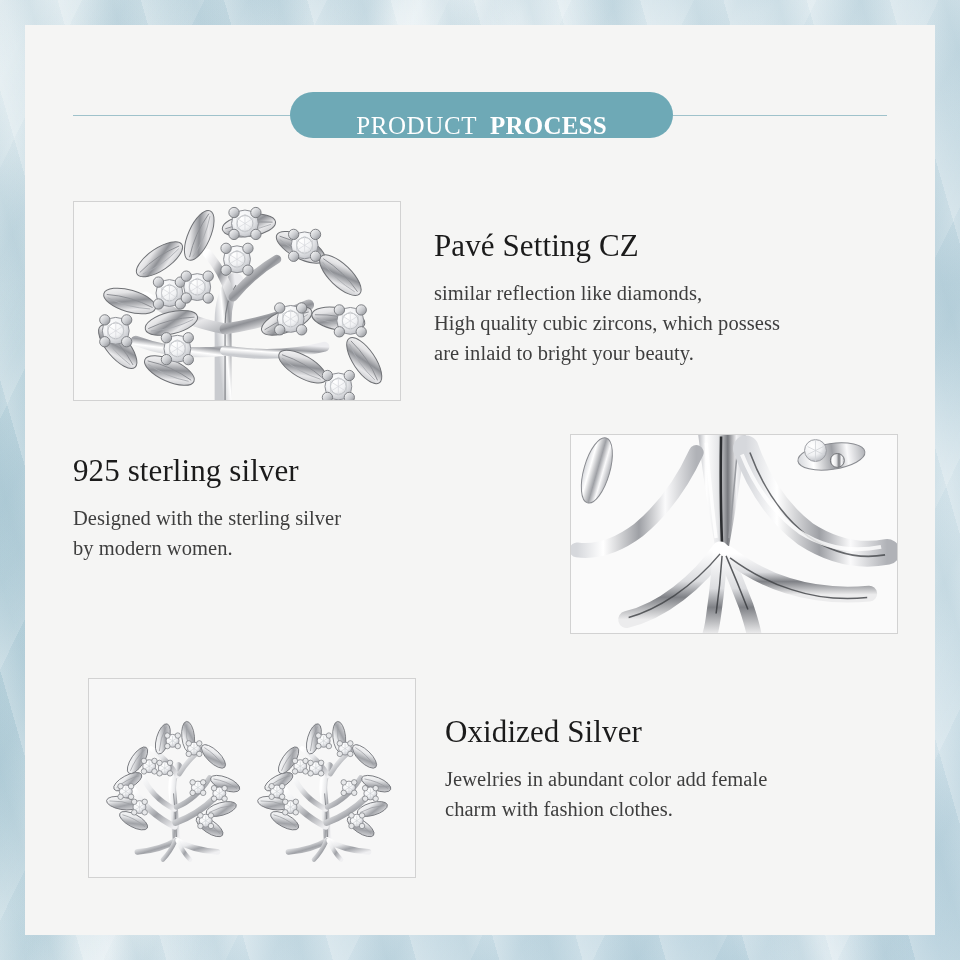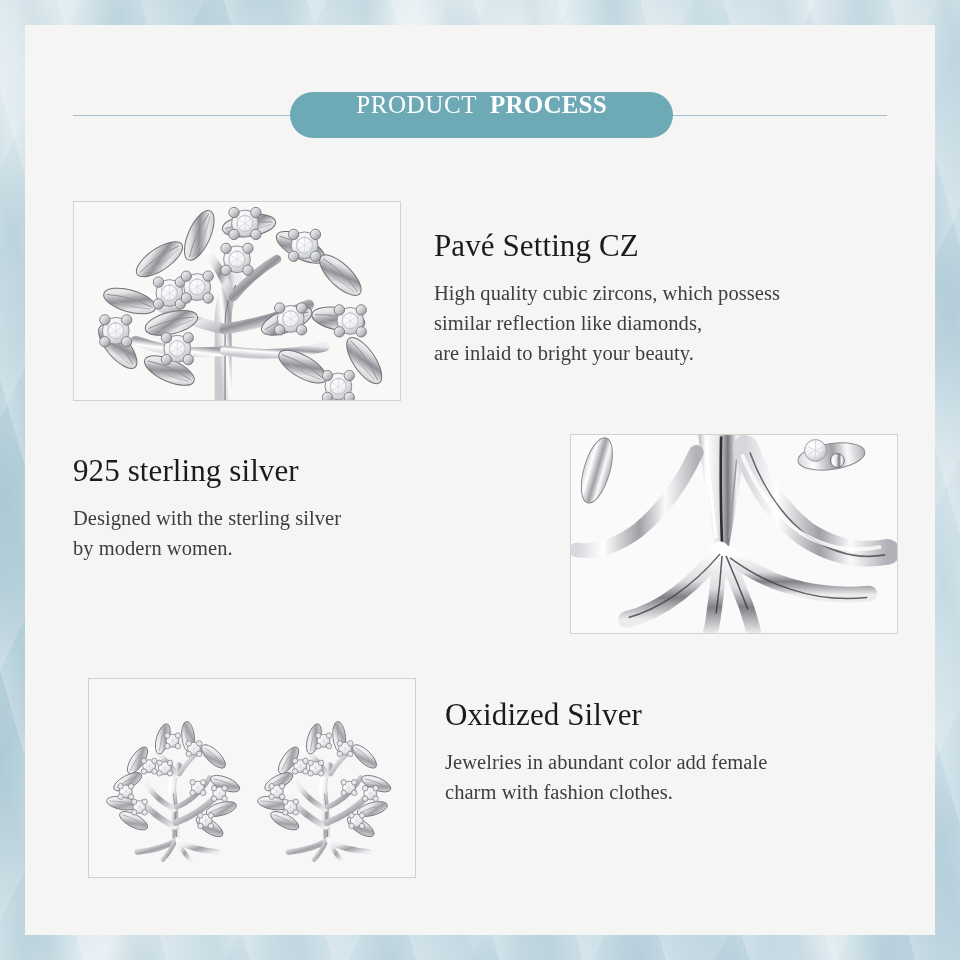--- a/index.html
+++ b/index.html
@@ -29,38 +29,38 @@
   .card{position:absolute;left:25px;top:25px;width:910px;height:910px;
     background:#f5f5f4;}
 
   
   .header{position:absolute;left:0;top:56px;width:910px;height:70px;}
   .rule{position:absolute;top:34px;height:1px;background:#8fb9c3;opacity:.85;}
   .rule.left{left:48px;width:218px;}
   .rule.right{left:648px;width:214px;}
   .badge{position:absolute;left:265px;top:11px;width:383px;height:46px;
     border-radius:23px;background:#6ea9b6;
-    display:flex;align-items:flex-start;justify-content:center;}
+    display:flex;align-items:flex-end;justify-content:center;}
   .badge span{color:#ffffff;font-size:25px;letter-spacing:.6px;line-height:1;}
   .badge .reg{font-weight:400;}
   .badge .bold{font-weight:700;margin-left:13px;letter-spacing:.2px;}
 
   
   .frame{position:absolute;background:#f7f7f6;
     border:1px solid #d2d2d2;box-sizing:border-box;overflow:hidden;}
   .frame svg{display:block;width:100%;height:100%;}
   .f1{left:48px;top:176px;width:328px;height:200px;}
   .f2{left:545px;top:409px;width:328px;height:200px;}
   .f3{left:63px;top:653px;width:328px;height:200px;}
 
   
   .block{position:absolute;}
   .b1{left:409px;top:200px;width:500px;}
   .b2{left:48px;top:425px;width:470px;}
-  .b3{left:420px;top:669px;width:480px;}
+  .b3{left:420px;top:686px;width:480px;}
   .heading{font-size:31px;color:#1b1b1b;line-height:1.12;margin:4px 0 14px 0;
     font-weight:400;letter-spacing:.1px;}
   .body-line{font-size:20.5px;color:#3e3e3e;line-height:1.47;letter-spacing:.05px;
     white-space:pre;}
 </style>
 </head>
 <body>
 
 <div class="page">
 
@@ -199,22 +199,22 @@
             <use href="#stoneA" transform="translate(278,120)"></use>
           </g>
         <g>
             <use href="#stoneA" transform="translate(266,186)"></use>
           </g>
       </svg>
     </div>
 
     <div class="block b1">
       <h2 class="heading">Pavé Setting CZ</h2>
+      <div class="body-line">similar reflection like diamonds,</div>
       <div class="body-line">High quality cubic zircons, which possess</div>
-      <div class="body-line">similar reflection like diamonds,</div>
       <div class="body-line">are inlaid to bright your beauty.</div>
     </div>
 
     <div class="block b2">
       <h2 class="heading">925 sterling silver</h2>
       <div class="body-line">Designed with the sterling silver</div>
       <div class="body-line">by modern women.</div>
     </div>
 
     <div class="frame f2">

